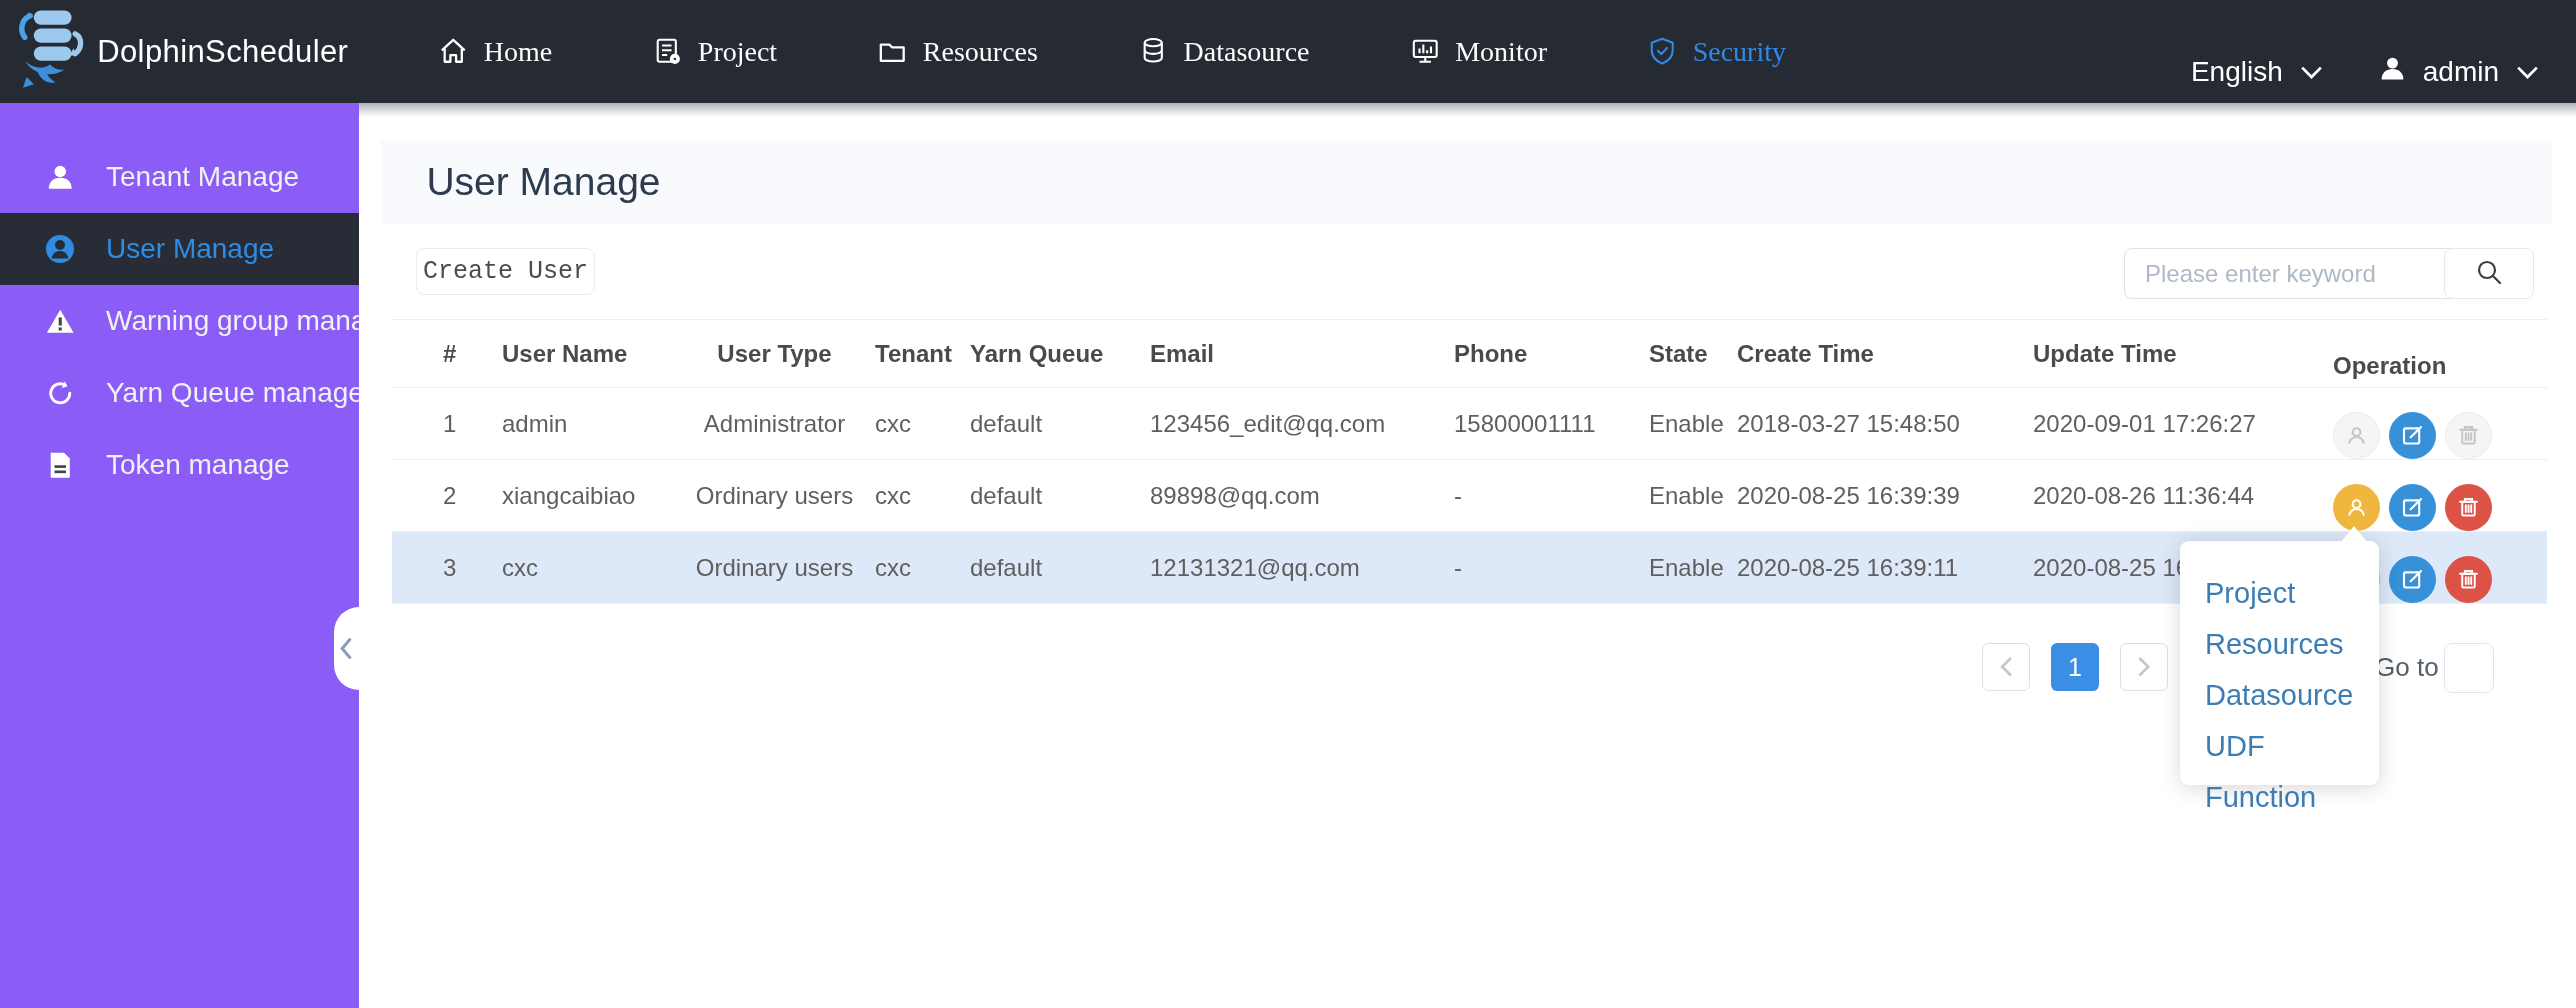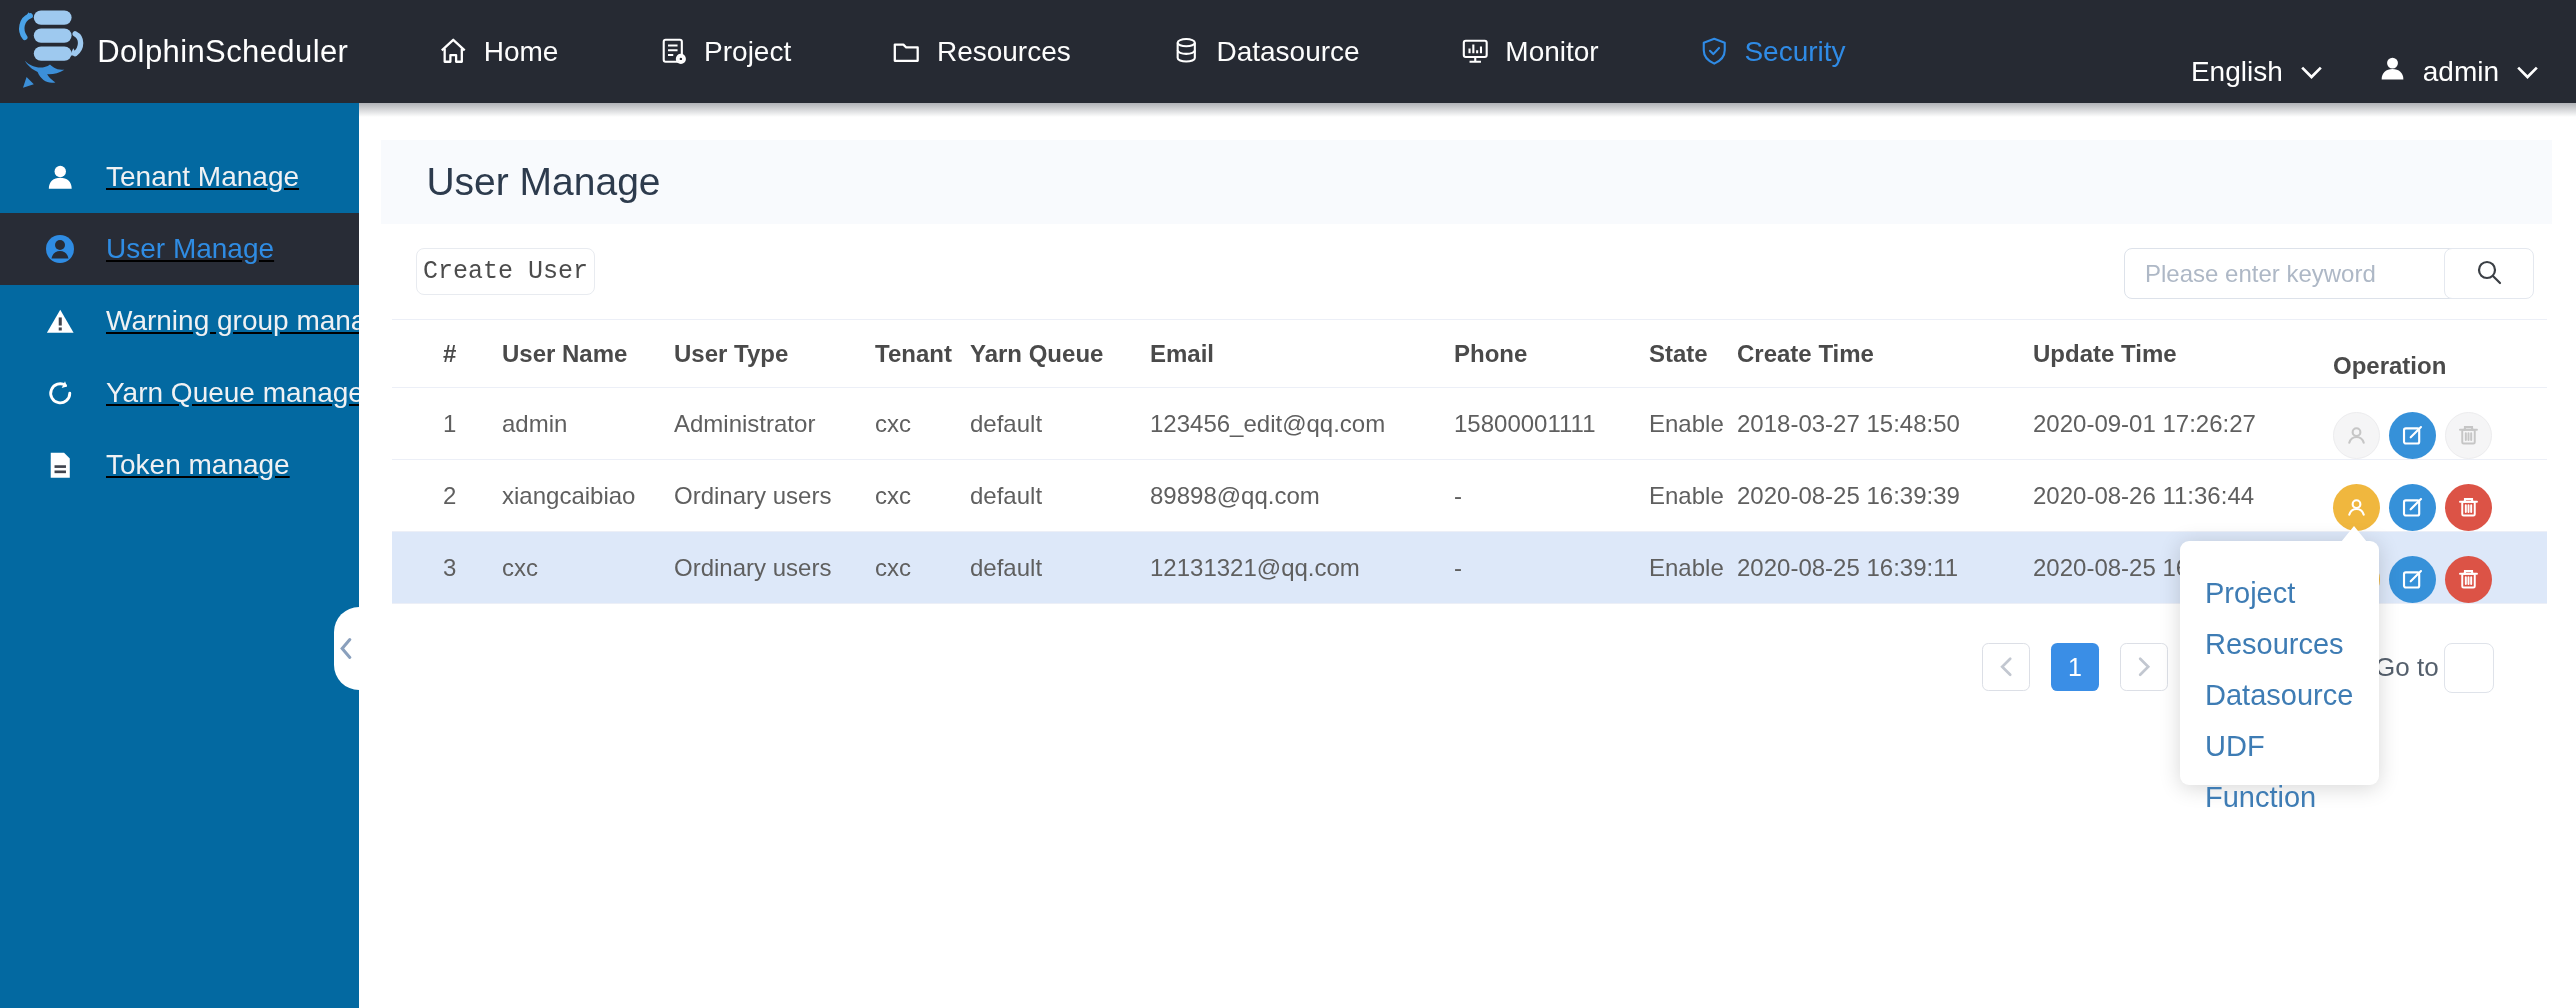--- a/index.html
+++ b/index.html
@@ -6,29 +6,29 @@
   html,body { width:2576px; height:1008px; }
   body {
     position:relative; overflow:hidden; background:#fff;
     font-family:"Liberation Sans", sans-serif;
   }
 
   
   .navbar { position:absolute; left:0; top:0; right:0; height:103px; background:#262a33; z-index:10; }
   .brand { position:absolute; left:14.4px; top:5.4px; display:flex; align-items:center; gap:10.8px; }
   .brand-name { color:#fff; font-size:31px; font-weight:500; letter-spacing:0.4px; }
-  .nav-menu { position:absolute; left:438px; top:0; height:103px; display:flex; align-items:center; gap:100px; }
+  .nav-menu { position:absolute; left:438px; top:0; height:103px; display:flex; align-items:center; gap:100px;font-family:Liberation Serif, serif; }
   .nav-item { display:flex; align-items:center; gap:15.2px; color:#fdfdfd; font-size:28px; cursor:pointer; white-space:nowrap; }
   .nav-item svg { display:block; }
   .nav-item.active { color:#2f8be6; }
   .nav-right { position:absolute; right:36px; top:0; height:103px; display:flex; align-items:center; gap:54px;margin-top:20px; }
   .nav-right .pick { display:flex; align-items:center; gap:16px; color:#fff; font-size:28px; cursor:pointer; }
 
   
-  .sidebar { position:absolute; left:0; top:103px; width:426px; bottom:0; background:#0369a1; z-index:4;text-decoration:underline; }
+  .sidebar { position:absolute; left:0; top:103px; width:426px; bottom:0; background:#8b5cf6; z-index:4; }
   .side-items { padding-top:38px; }
   .side-item { height:72px; display:flex; align-items:center; padding-left:43px; gap:29px;
                color:#f0f1f3; font-size:28px; cursor:pointer; }
   .side-item .ic { width:34px; display:flex; justify-content:center; }
   .side-item.active { background:#282c36; color:#2f8ce3; border-right:6.3px solid #2f8ce3; }
 
   
   .main { position:absolute; left:359px; top:103px; right:0; bottom:0; background:#fff; z-index:5; }
   .main::before { content:""; position:absolute; left:0; top:0; right:0; height:14.4px;
                   background:linear-gradient(rgba(80,85,95,.45), rgba(255,255,255,0)); z-index:3; pointer-events:none; }
@@ -53,21 +53,21 @@
   .search-btn { position:absolute; left:2085px; top:145px; width:90px; height:51px; background:#fff;
                 border:1.8px solid #e4e8ef; border-radius:8px; display:flex; align-items:center; justify-content:center;
                 cursor:pointer; }
 
   
   .table { position:absolute; left:33px; top:216px; width:2155px; font-size:24px; }
   .t-row { display:flex; align-items:center; height:72px; border-bottom:1.8px solid #eceff7;
            color:#5f5f5f; padding-left:51px; }
   .t-head { height:69px; border-top:1.8px solid #eceff7; font-weight:bold; color:#4a4a4a; }
   .t-row.selected { background:#dde8f9; }
-  .c-idx  { width:59px; }  .c-uname { width:172px; } .c-utype { width:201px; }
+  .c-idx  { width:59px; }  .c-uname { width:172px; } .c-utype { width:201px;text-align:center; }
   .c-ten  { width:95px; } .c-yq    { width:180px; } .c-email { width:304px; }
   .c-ph   { width:195px; } .c-st    { width:88px;  } .c-ct    { width:296px; }
   .c-ut   { width:300px; white-space:nowrap; overflow:hidden; }
   .c-op   { flex:1; display:flex; align-items:center; gap:9px;margin-top:24px; }
 
   .op { width:47px; height:47px; border-radius:50%; display:flex; align-items:center; justify-content:center;
         border:none; cursor:pointer; flex:0 0 auto; }
   .op.orange { background:#f0b73e; } .op.blue { background:#3691d9; } .op.red { background:#dc5346; }
   .op.disabled { background:#f5f5f6; border:1.8px solid #ececee; cursor:default; }
   .op svg { stroke:#fff; }

